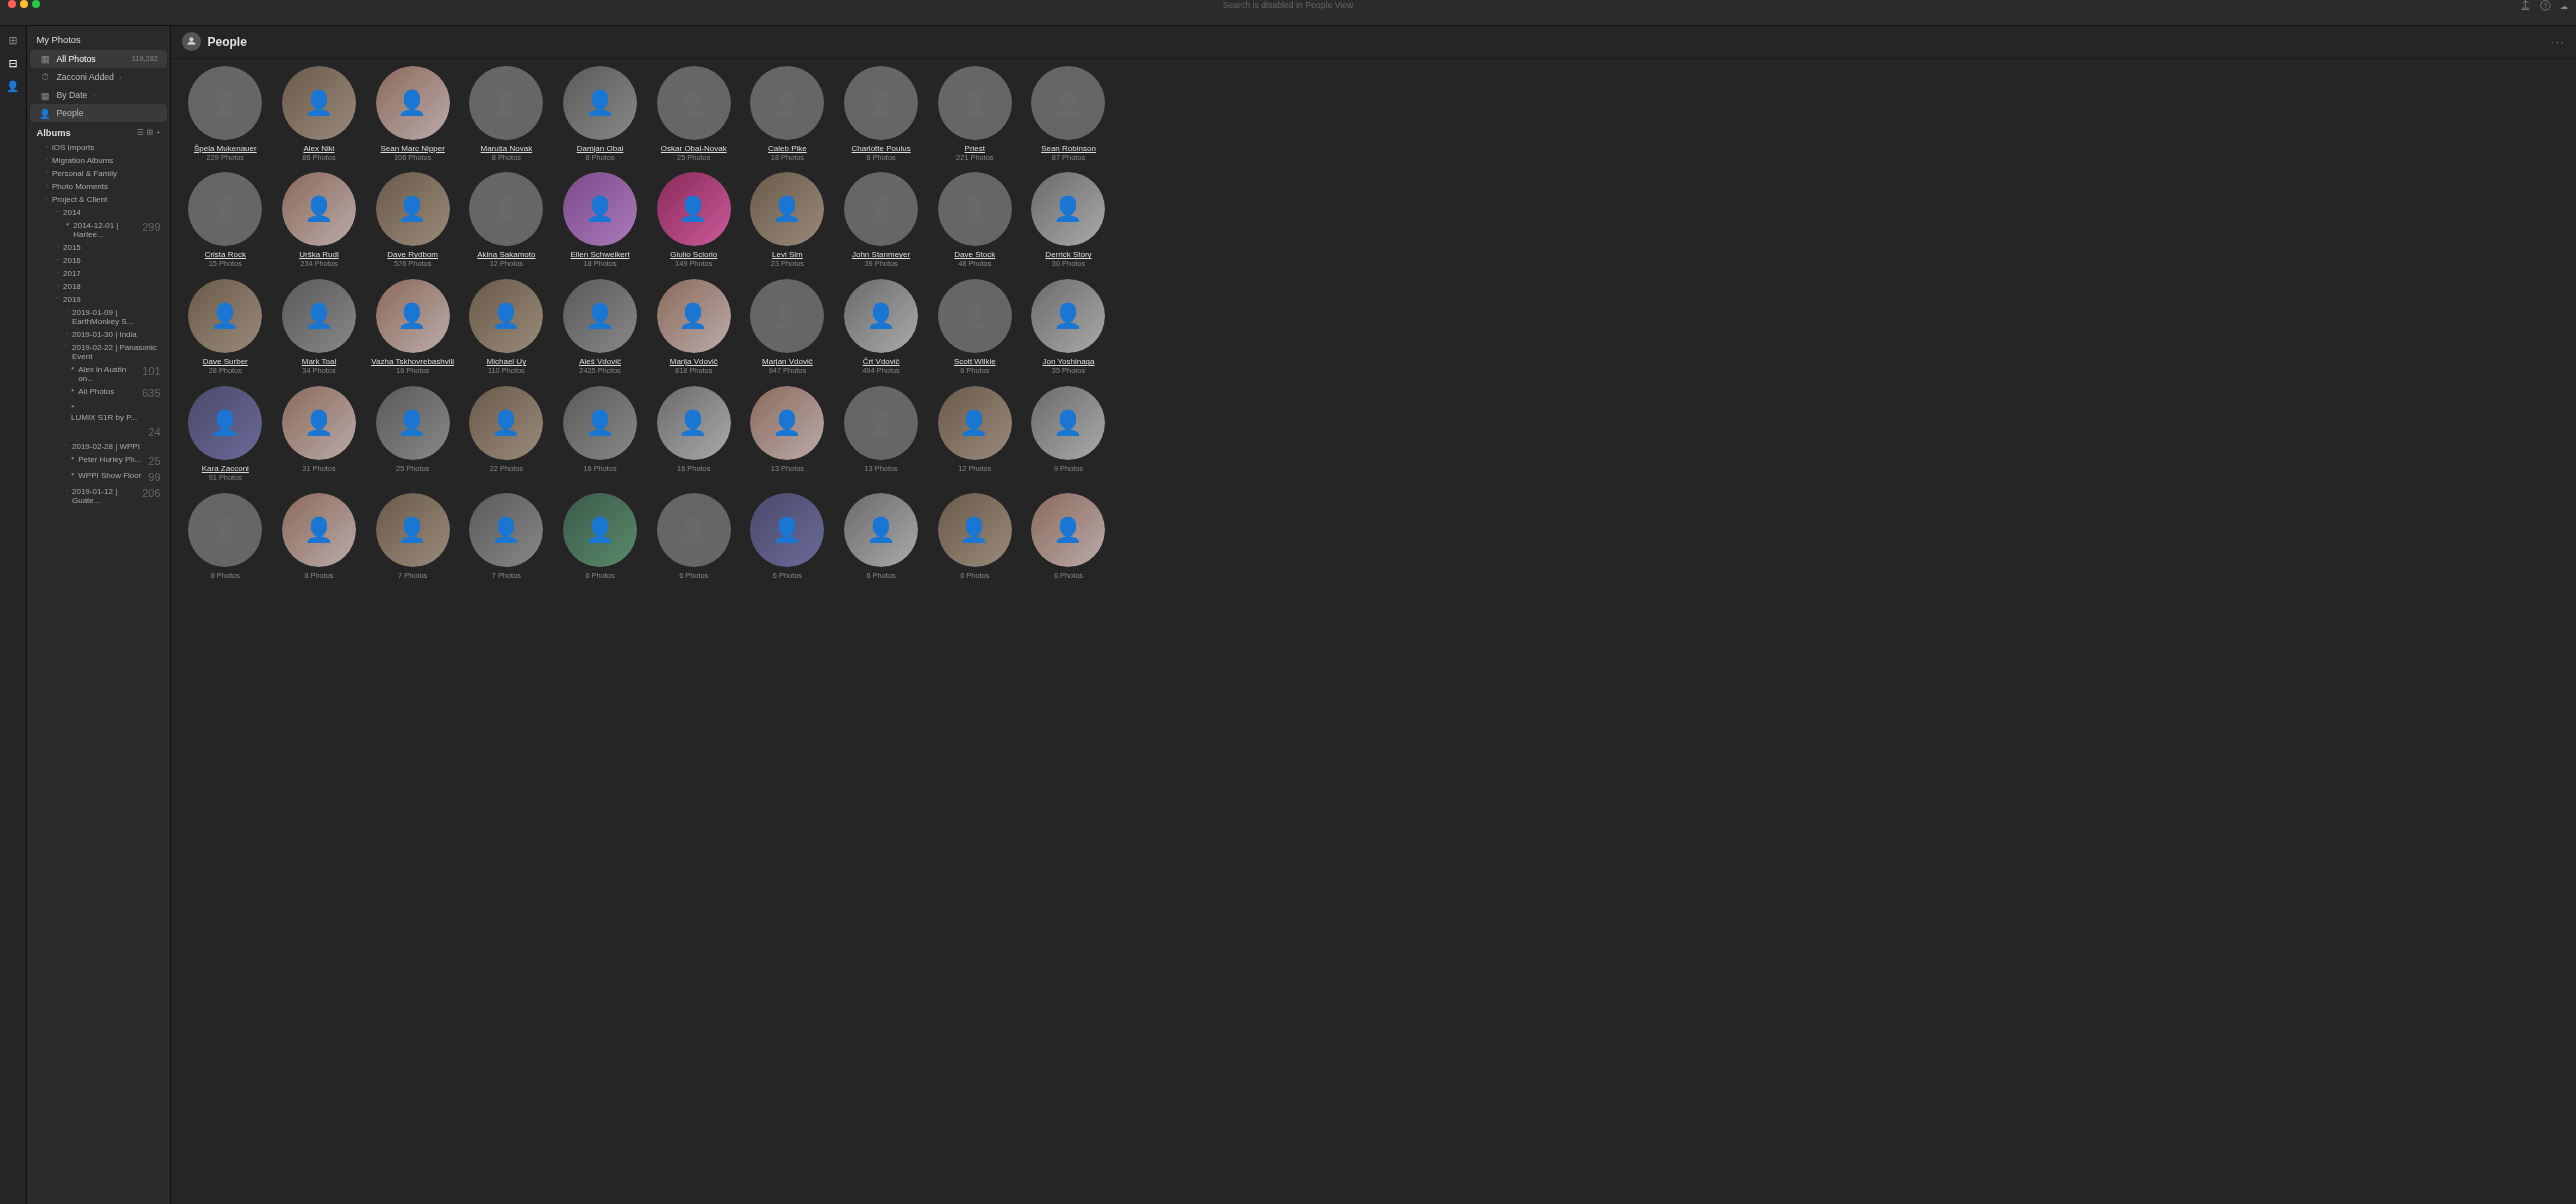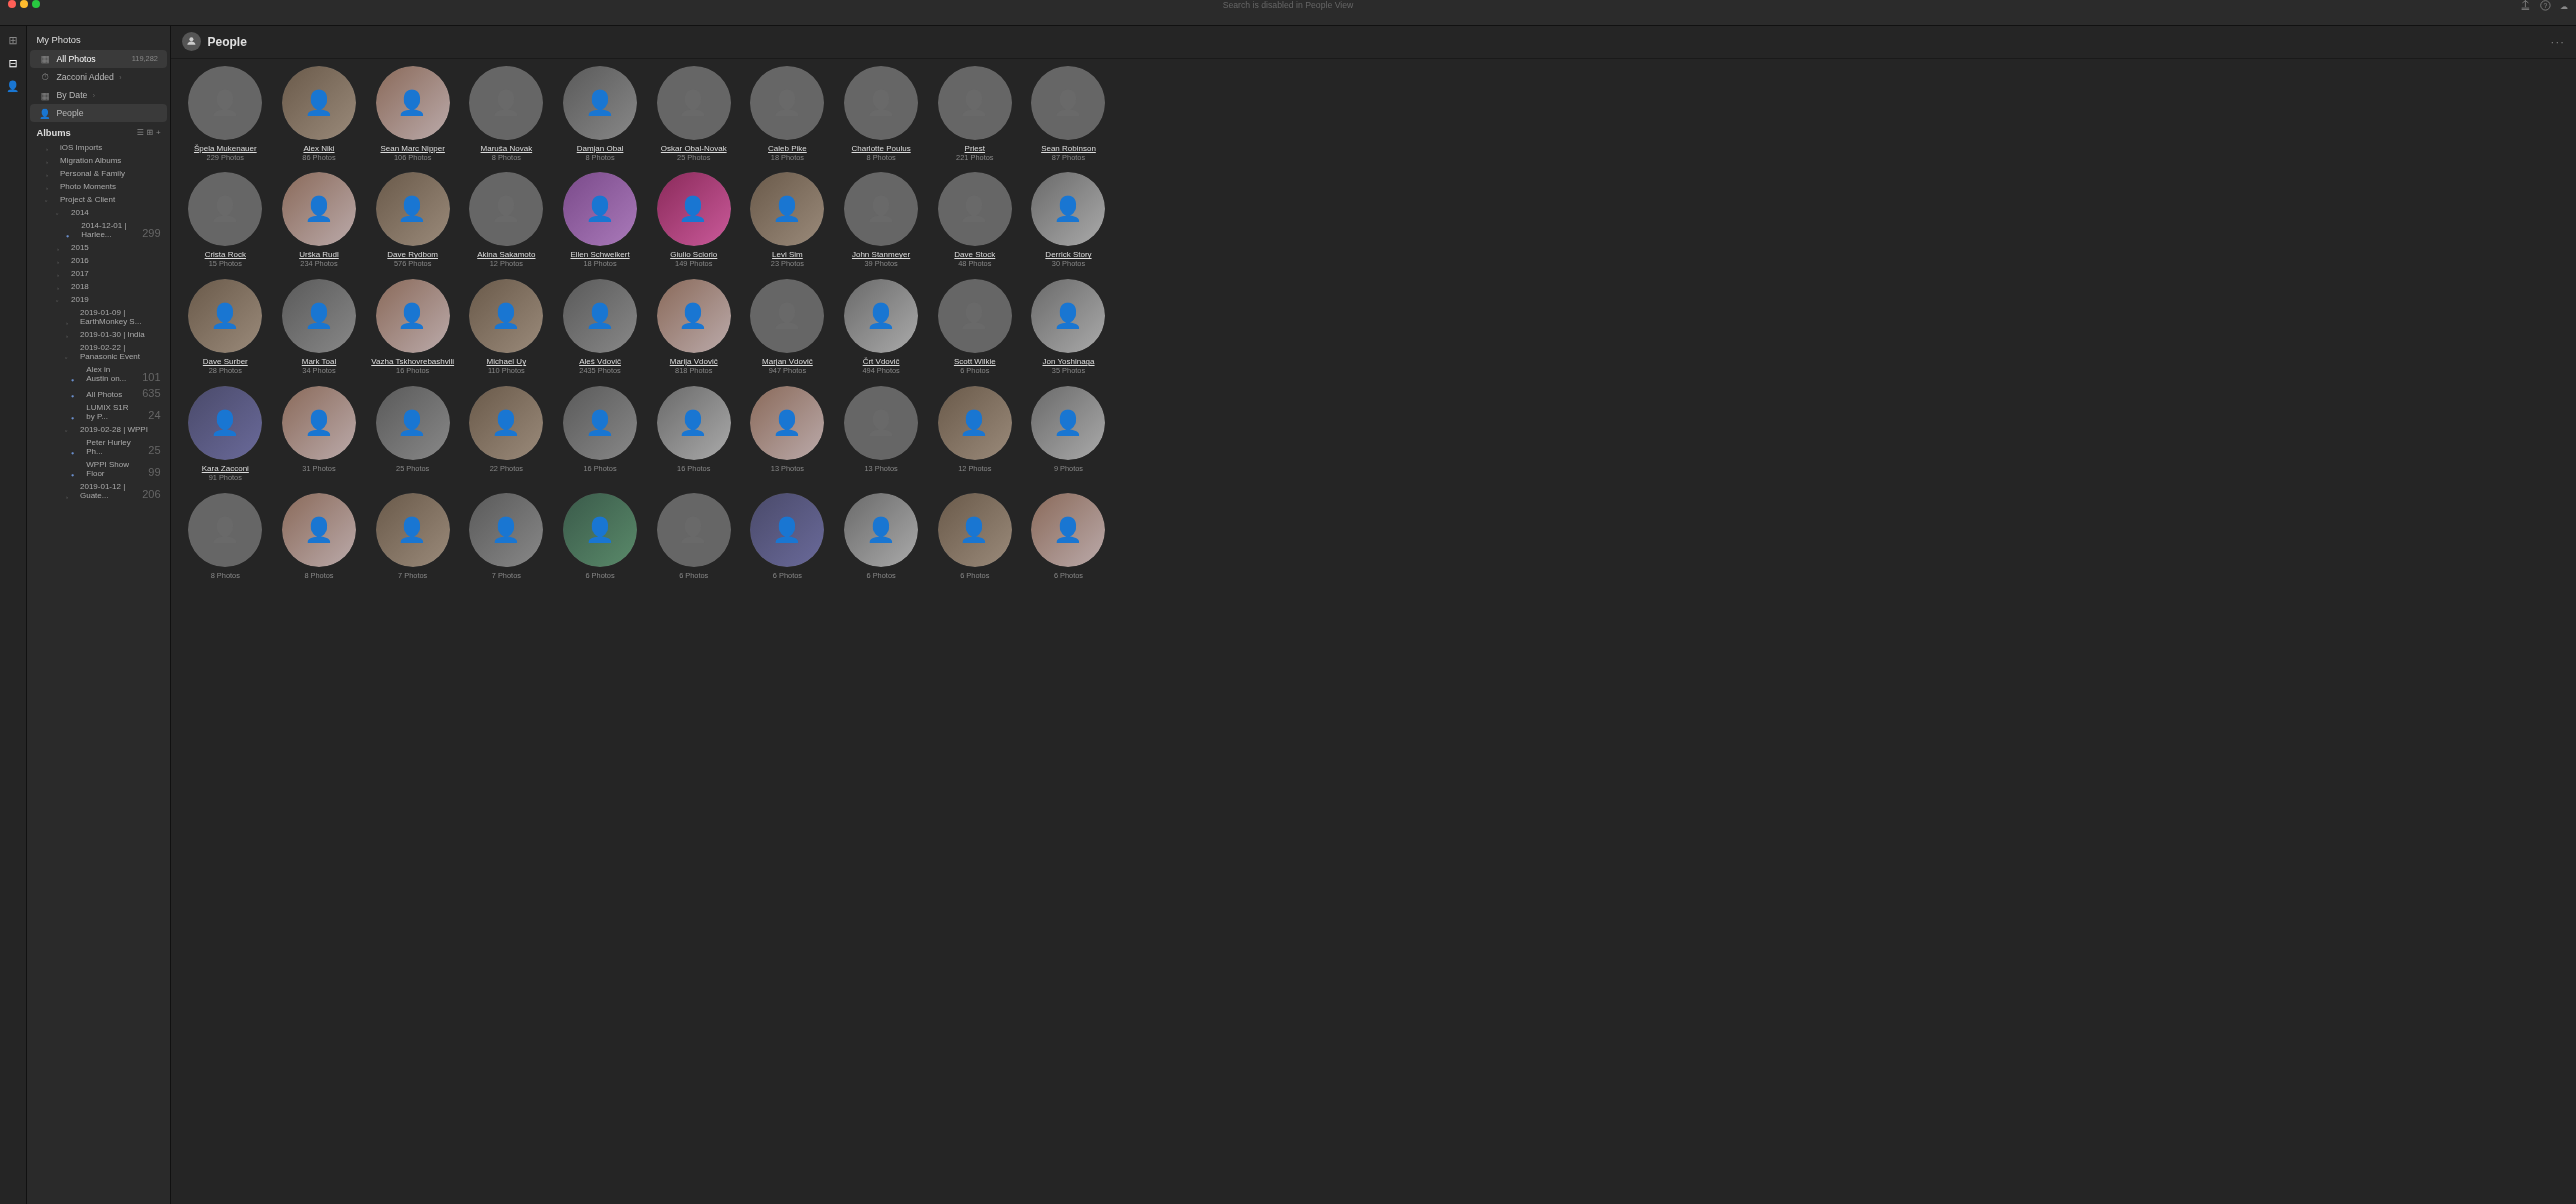--- a/index.html
+++ b/index.html
@@ -137,22 +137,22 @@
       flex: 1;
     }
     .albums-controls {
       display: flex;
       gap: 2.7px;
       color: #888;
     }
     .tree-item {
       padding: 2px 9.4px;
       display: flex;
-      align-items: flex-end;
-      gap: 12px;
+      align-items: flex-start;
+      gap: 4px;
       cursor: pointer;
       color: #aaa;
       font-size: 8px;
     }
     .tree-item .chevron { font-size: 6px; color: #666; }
     .tree-item .item-count { margin-left: auto; color: #666; font-size: 11px; }
     .tree-item.indent-1 { padding-left: 19px; }
     .tree-item.indent-2 { padding-left: 30px; }
     .tree-item.indent-3 { padding-left: 39px; }
     .tree-item .dot-icon { color: #6a8ecb; font-size: 5.4px; }
@@ -399,21 +399,21 @@
     <div class="tree-item indent-3" style="padding-left:44px;">
       <span class="dot-icon">●</span>
       <span>Alex in Austin on...</span>
       <span class="item-count">101</span>
     </div>
     <div class="tree-item indent-3" style="padding-left:44px;">
       <span class="dot-icon">●</span>
       <span>All Photos</span>
       <span class="item-count">635</span>
     </div>
-    <div class="tree-item indent-3" style="padding-left:44px;">
+    <div class="tree-item indent-3" style="padding-left:44px;flex-direction:column;">
       <span class="dot-icon">●</span>
       <span>LUMIX S1R by P...</span>
       <span class="item-count">24</span>
     </div>
     <div class="tree-item indent-3">
       <span class="chevron" style="transform:rotate(90deg);display:inline-block;">›</span>
       <span>2019-02-28 | WPPI</span>
     </div>
     <div class="tree-item indent-3" style="padding-left:44px;">
       <span class="dot-icon">●</span>

